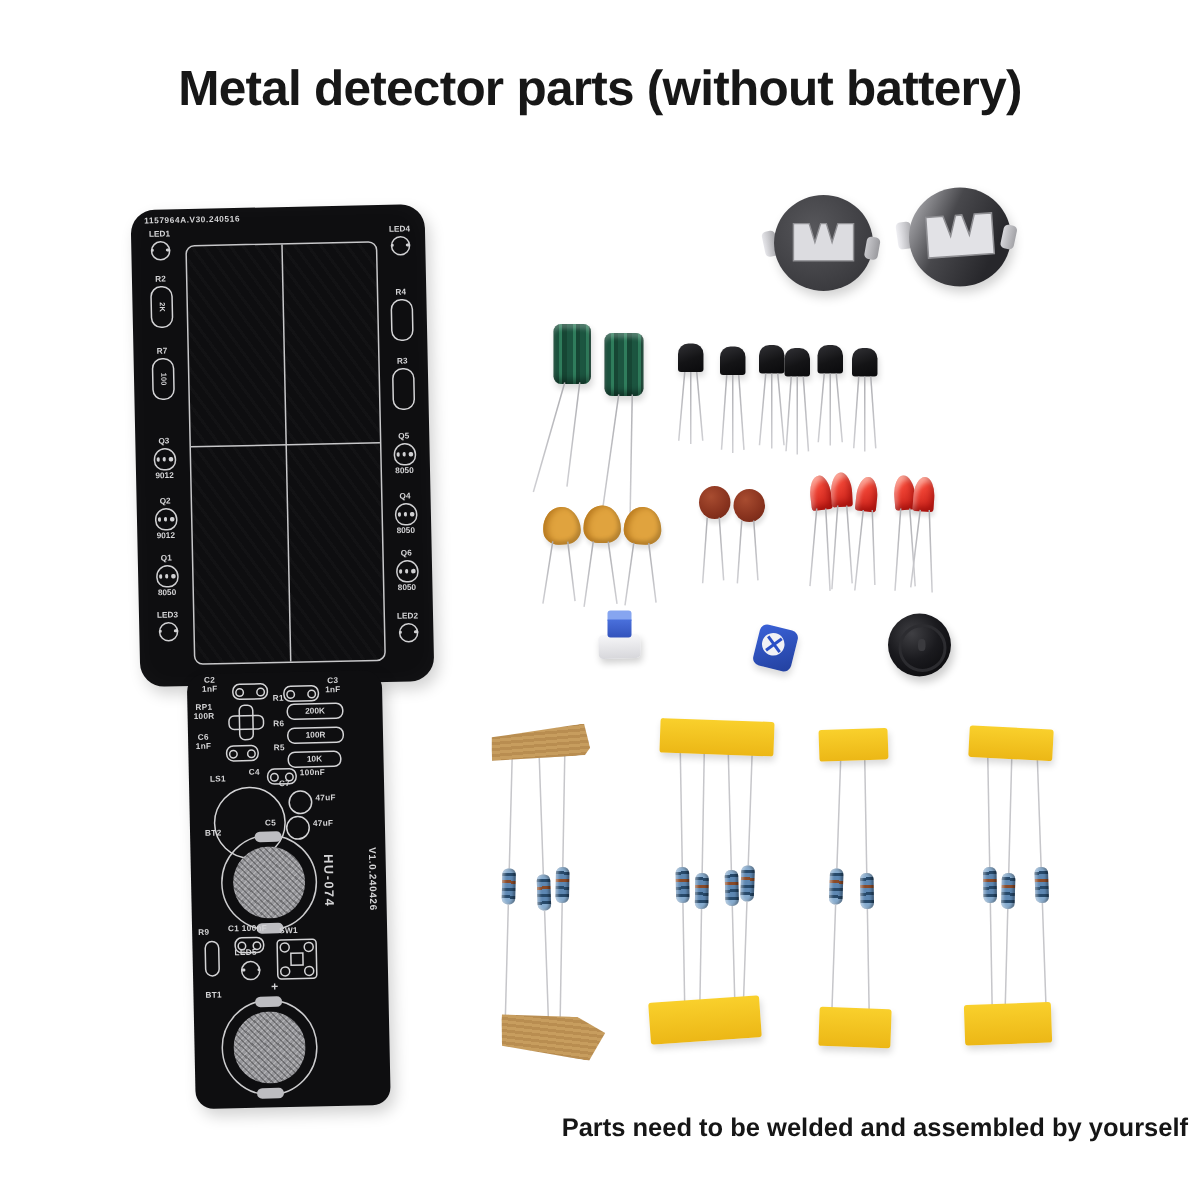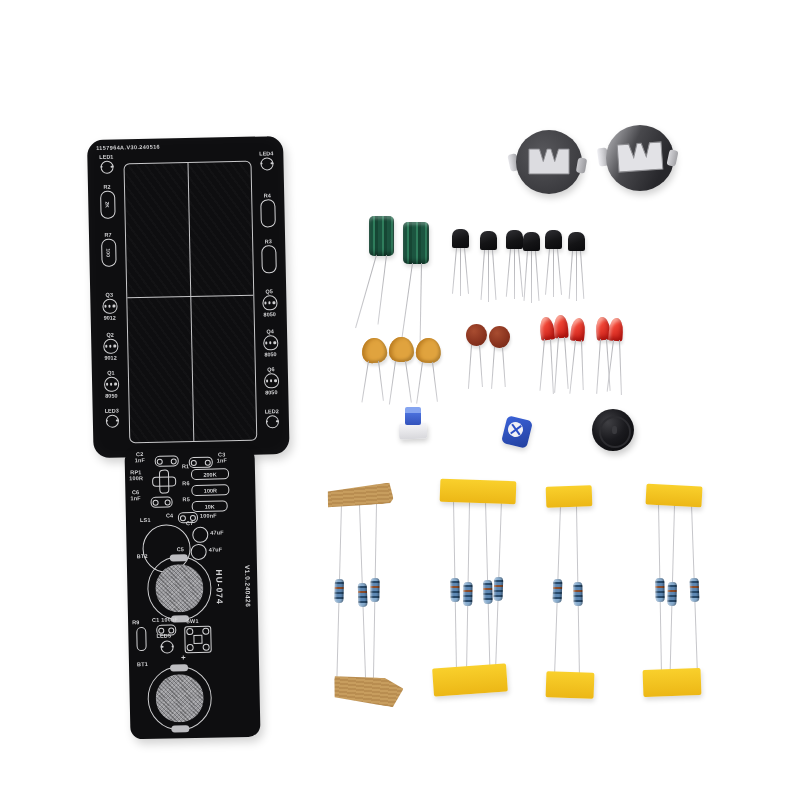--- a/index.html
+++ b/index.html
@@ -78,20 +78,21 @@
                    #5d87b2 10px 13px,#27496a 13px 15px,#5d87b2 15px 18px,#27496a 18px 20px,#86abce 20px 24px);
         box-shadow:inset 1.5px 0 2px rgba(255,255,255,.4), inset -1.5px 0 2px rgba(0,0,0,.35);}
   .tape{position:absolute;box-shadow:1px 3px 5px rgba(0,0,0,.15);border-radius:2px;}
   .tape.kraft{background:#c79d5e;background-image:repeating-linear-gradient(0deg,rgba(120,70,20,.18) 0 2px,transparent 2px 4px);}
   .tape.yellow{background:linear-gradient(180deg,#f9d02c,#ecb716);}
 </style>
 </head>
 <body>
 
 <div class="stage">
+  <div class="title">Metal detector parts (without battery)</div>
 
   <div class="pcb">
     <div class="head">
       <div class="sk" style="left:9px;top:5px;font-size:5.5px;letter-spacing:.4px">1157964A.V30.240516</div>
       <div class="quad">
         <i class="vline"></i>
           <i class="hline"></i>
       </div>
 
       <div class="col" style="left:3px;top:0">
@@ -510,13 +511,14 @@
       </div>
     <div class="res" style="left:686px;top:504px;transform:rotate(-2deg)">
         <i class="lead2" style="height:74px"></i>
         <div class="resb"></div>
         <i class="lead2" style="height:84px"></i>
       </div>
     <div class="tape yellow" style="left:646px;top:485px;width:56px;height:21px;transform:rotate(3deg)"></div>
     <div class="tape yellow" style="left:643px;top:669px;width:58px;height:27px;transform:rotate(-2deg)"></div>
   </div>
 
+  <div class="caption">Parts need to be welded and assembled by yourself</div>
 </div>
 
 </body></html>

